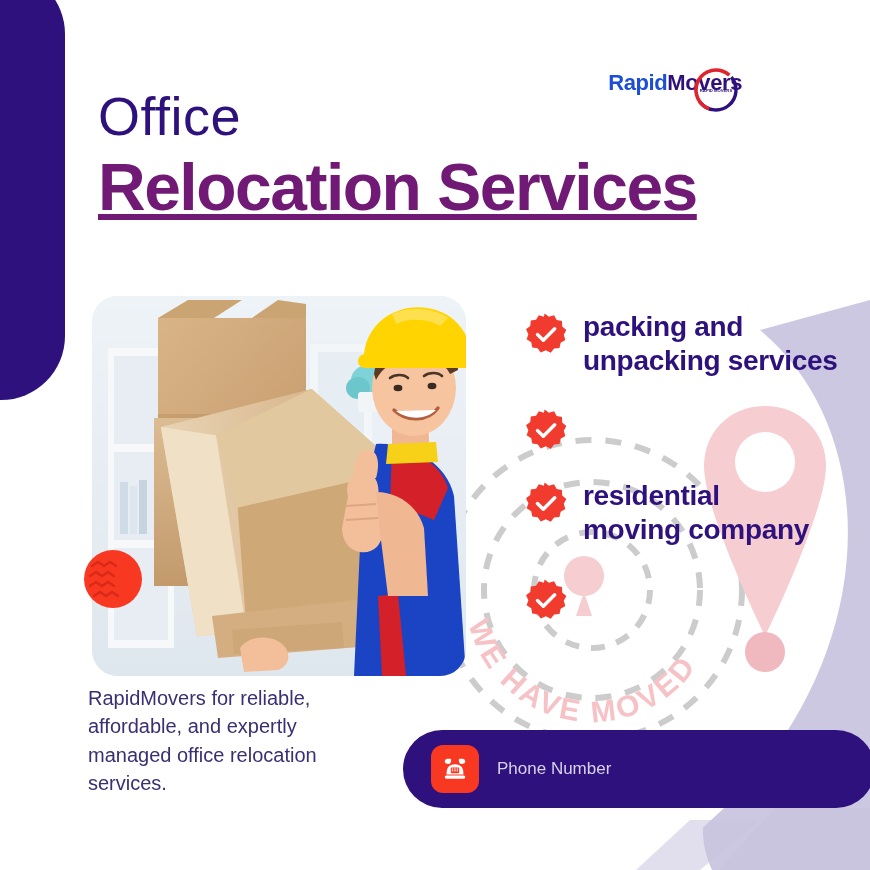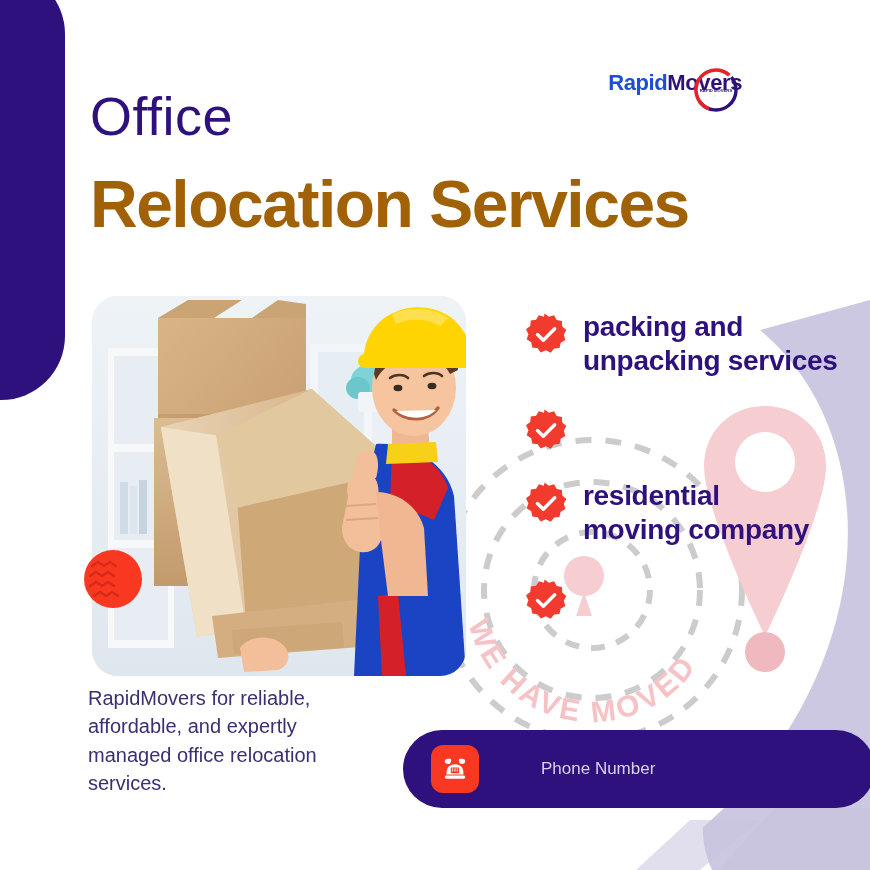--- a/index.html
+++ b/index.html
@@ -47,37 +47,38 @@
   .logo-text .movers{color:#2E117C;}
   .logo-mark{
     position:absolute;
     top:64px; right:128px;
     width:52px; height:52px;
     z-index:6;
   }
 
   .headline{
     position:absolute;
-    left:90px; top:88px;
+    left:98px; top:88px;
     z-index:6;
   }
   .h-line1{
     font-size:54px;
     font-weight:300;
     color:#2E117C;
     letter-spacing:0.5px;
     line-height:1.05;
   }
   .h-line2{
     font-size:66px;
     font-weight:bold;
-    color:#a16207;
+    color:#701a75;
     letter-spacing:-1.5px;
     line-height:1.12;
-    margin-top:23px;
+    margin-top:6px;
+    text-decoration:underline;
   }
 
   
   .photo{
     position:absolute;
     left:92px; top:296px;
     width:374px; height:380px;
     border-radius:26px;
     overflow:hidden;
     background:#e9eef3;
@@ -163,21 +164,21 @@
     letter-spacing:-0.3px;
     white-space:nowrap;
   }
   .phone-icon{
     flex:0 0 auto;
     width:48px; height:48px;
     background:#F93822;
     border-radius:12px;
     display:flex; align-items:center; justify-content:center;
   }
-  .phone-block{display:flex;flex-direction:column;justify-content:center;margin-left:44px;}
+  .phone-block{display:flex;flex-direction:column;justify-content:center;}
   .phone-label{
     font-size:17px;
     color:#D9D2EC;
     line-height:1.25;
   }
   .phone-number{
     font-size:21px;
     font-weight:bold;
     color:#ffffff;
     letter-spacing:-0.2px;

